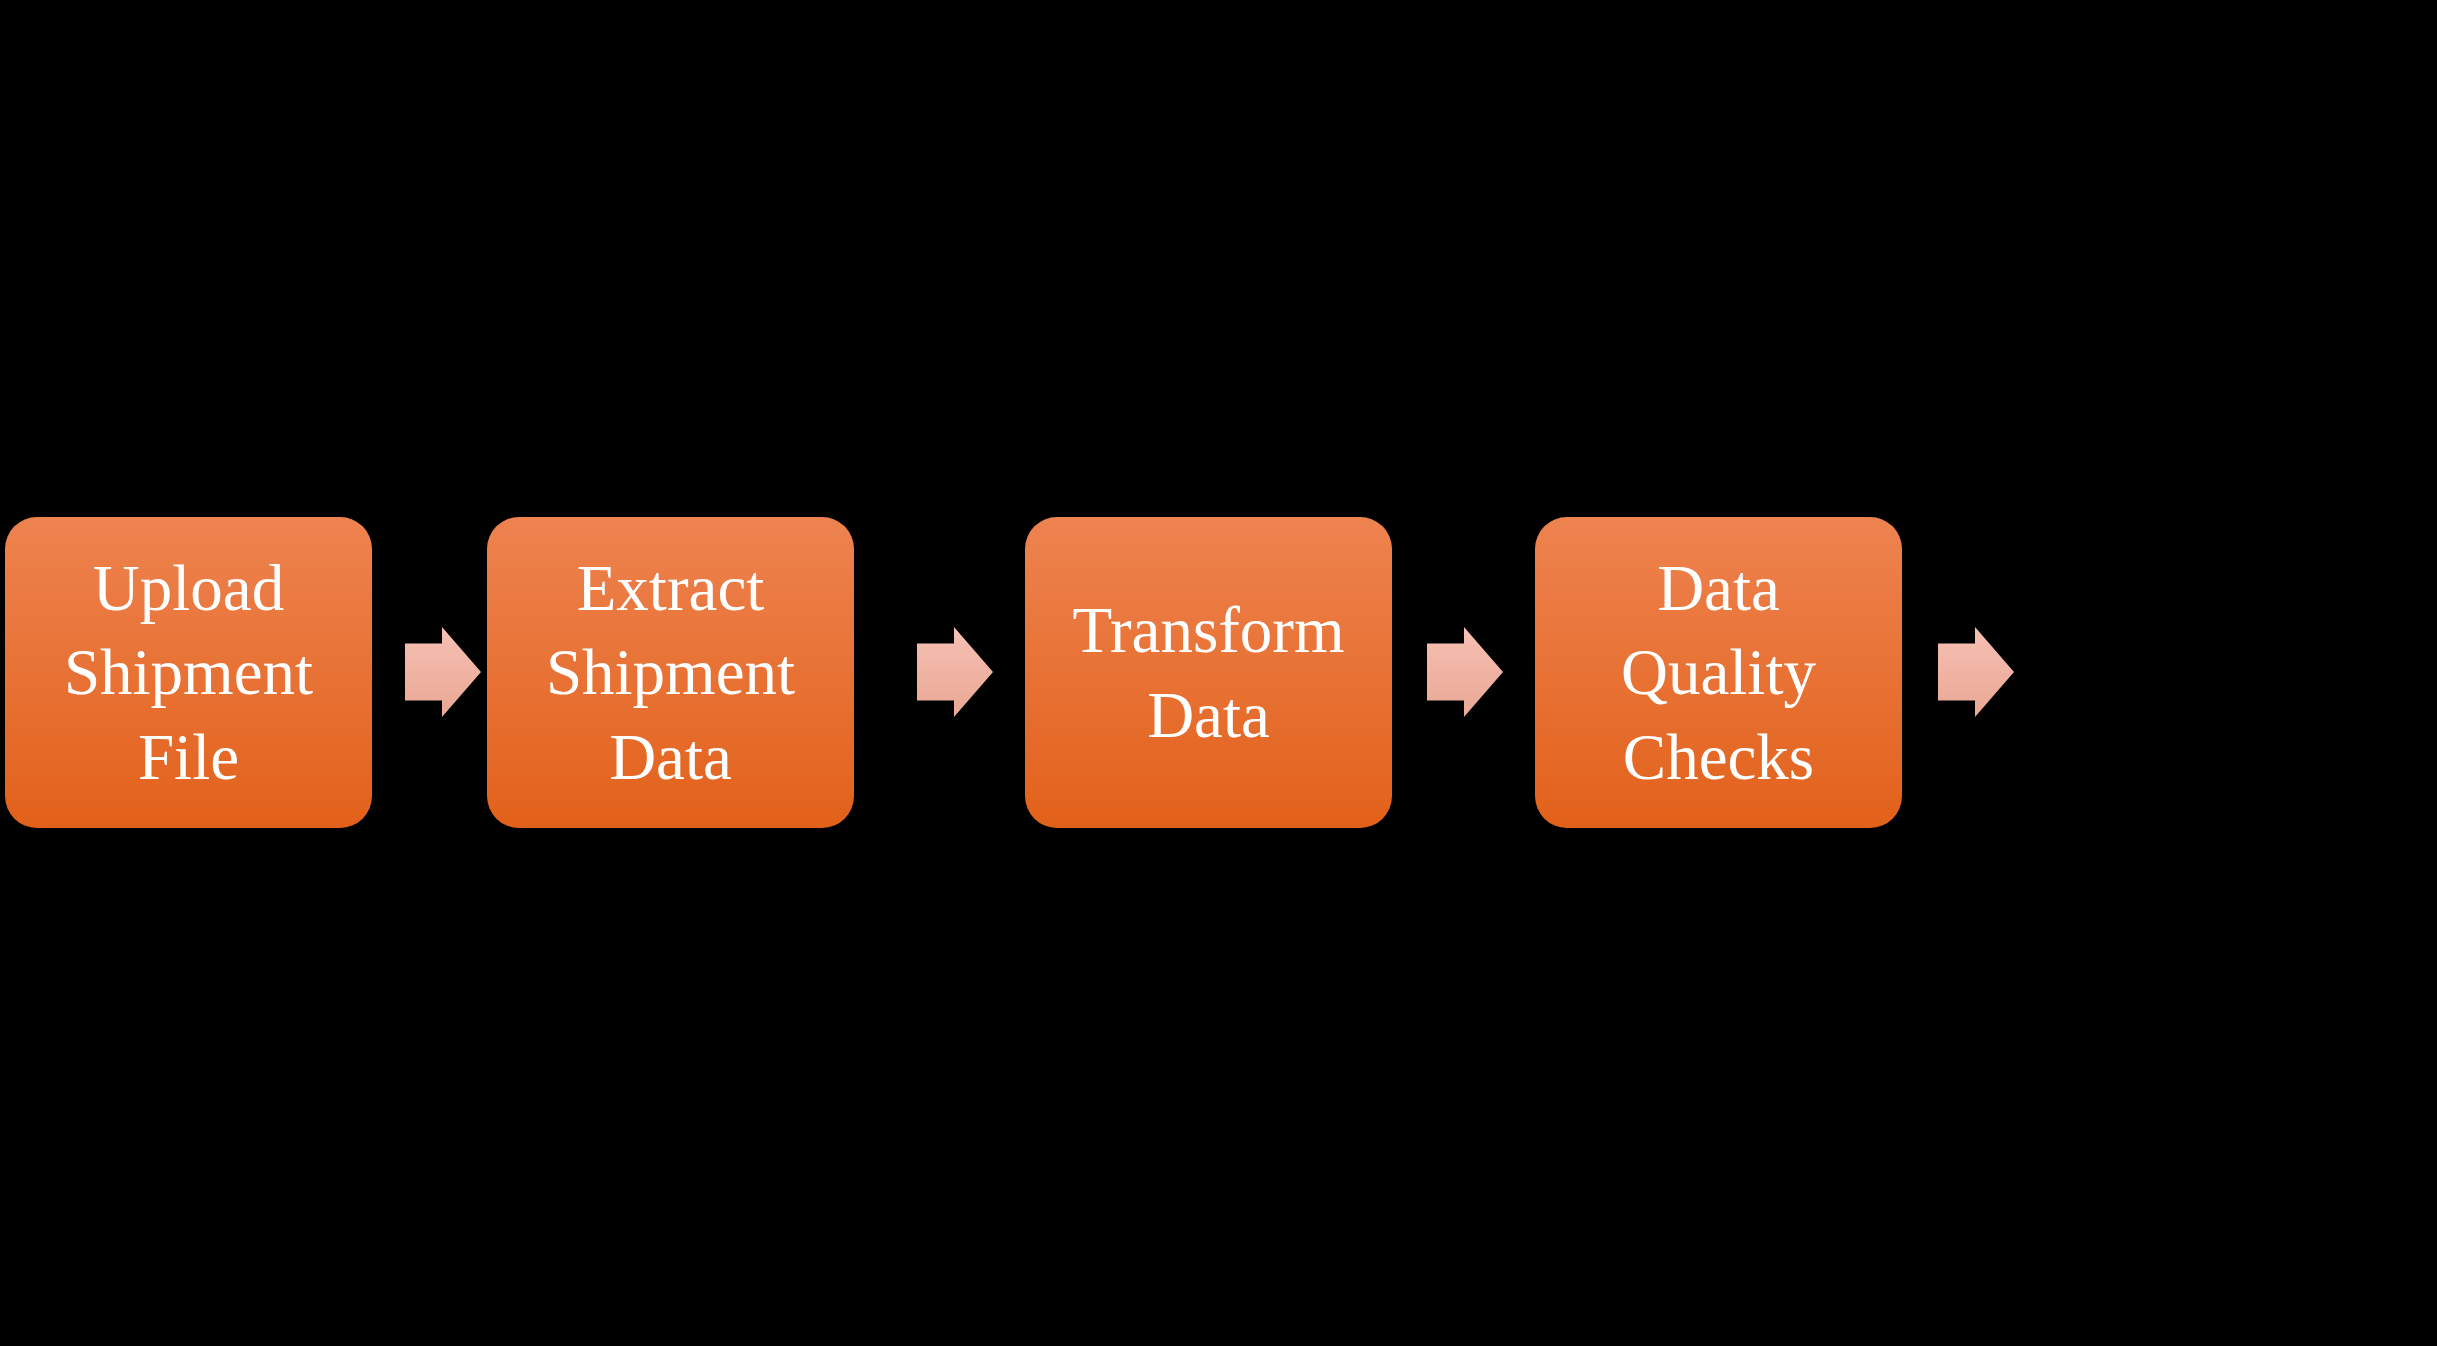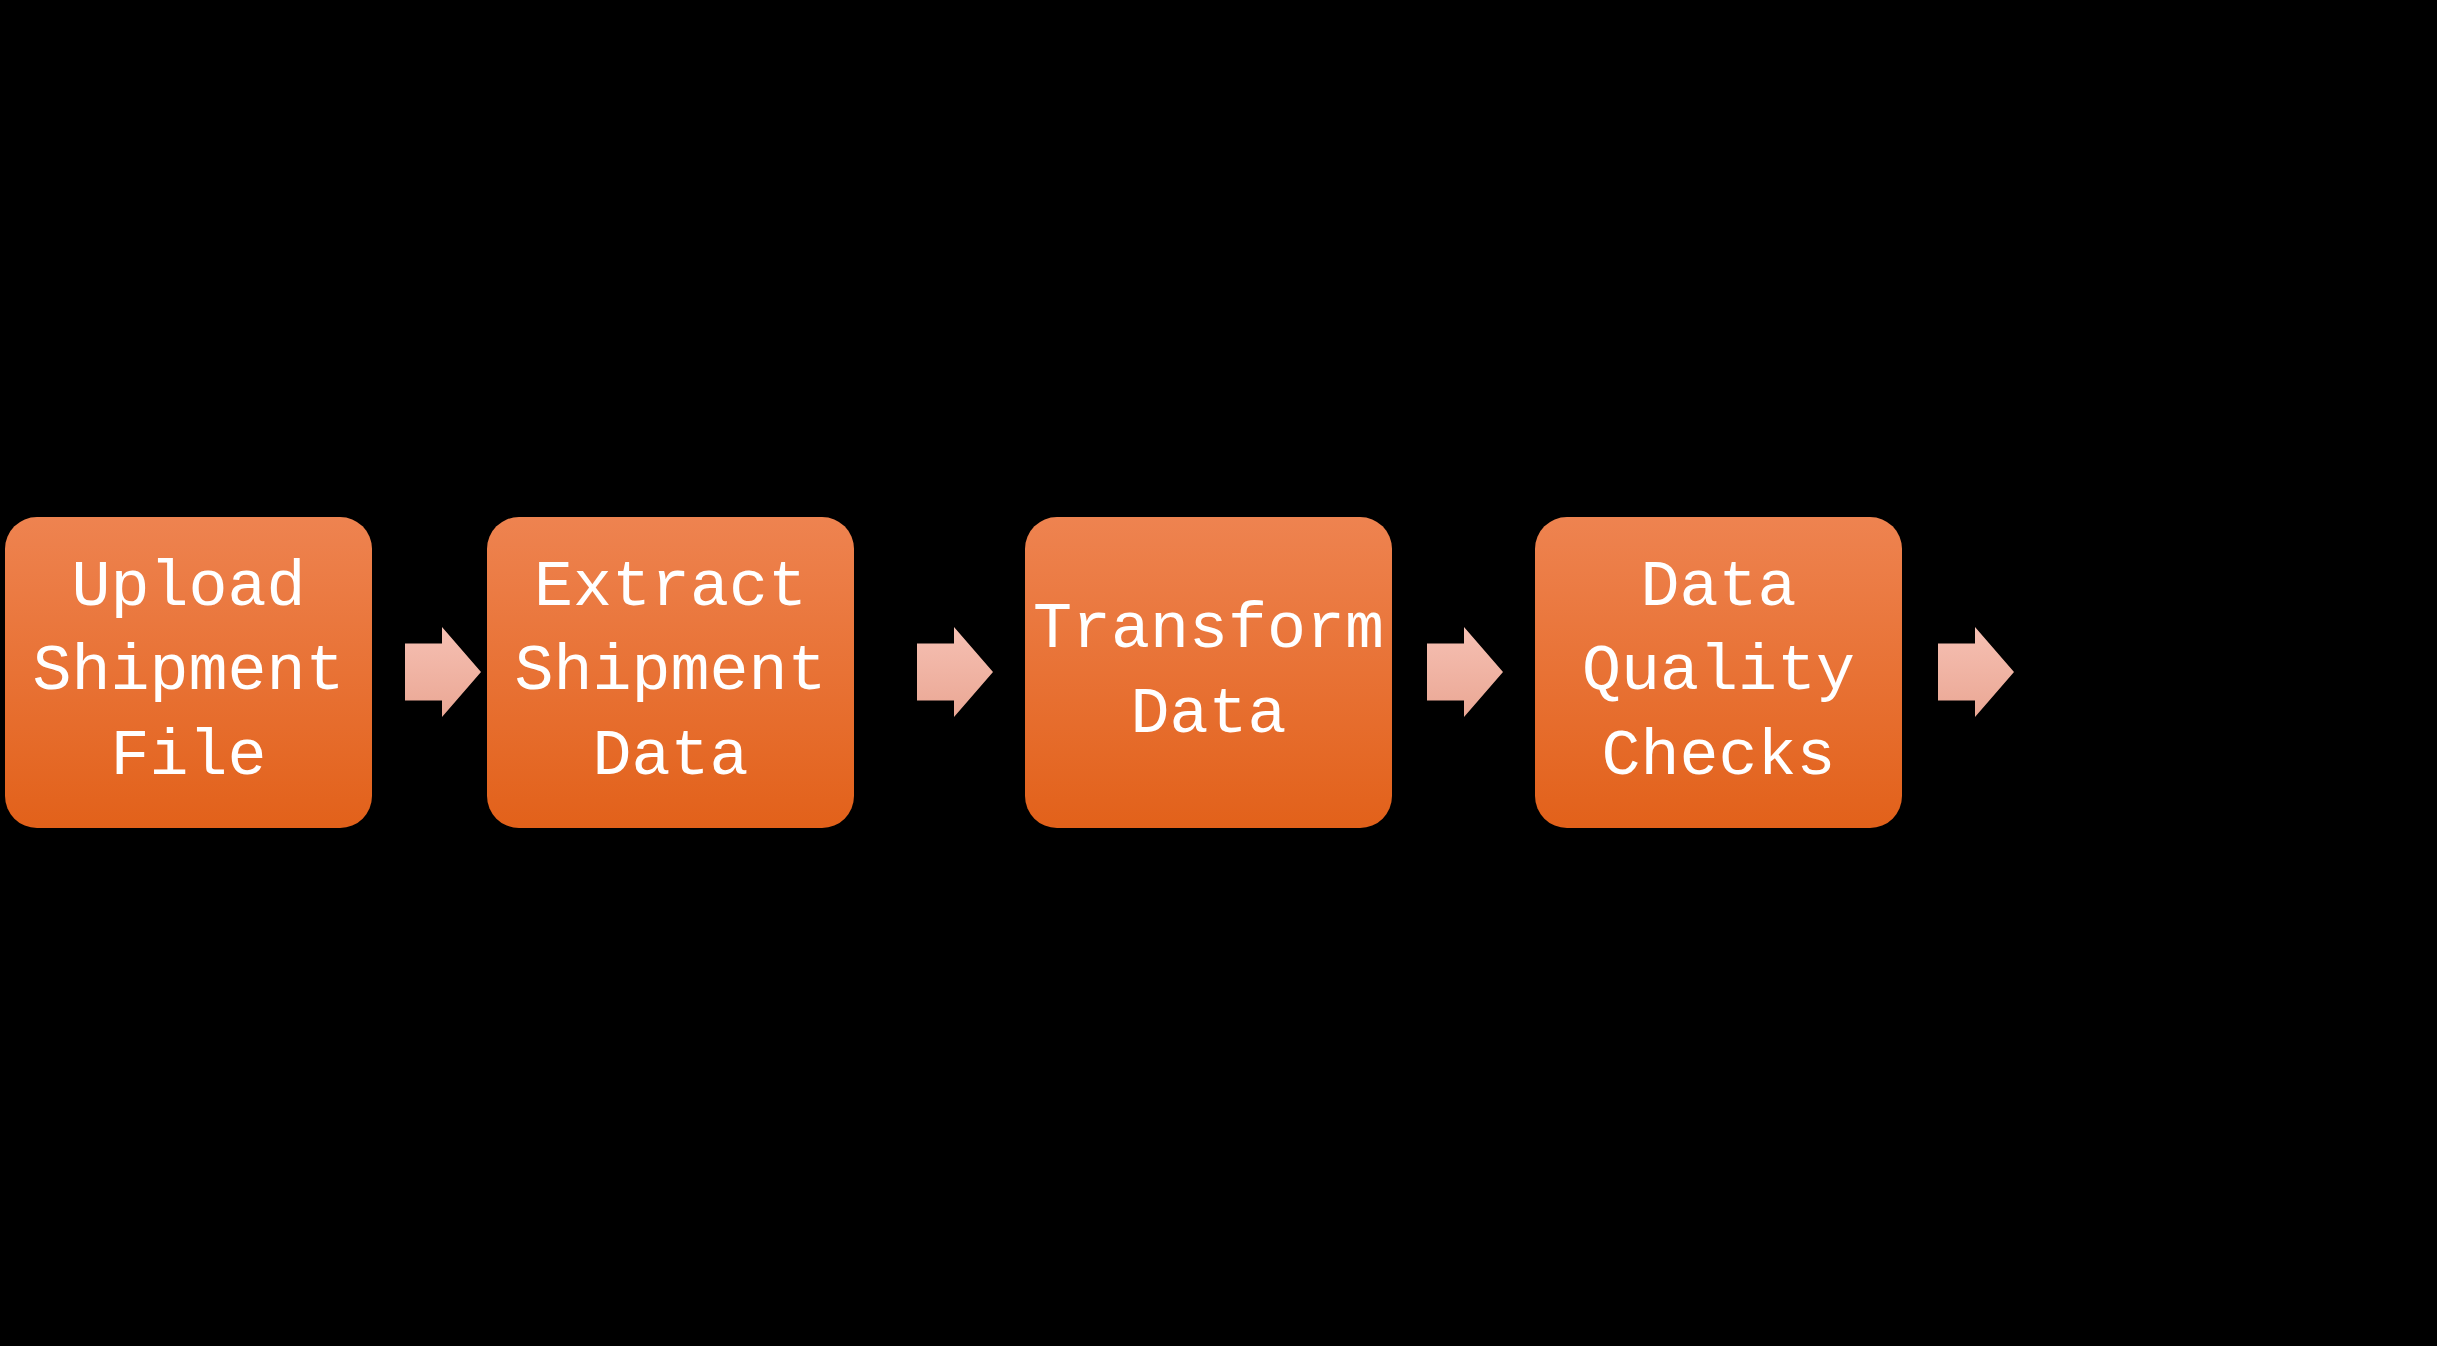--- a/index.html
+++ b/index.html
@@ -6,21 +6,21 @@
     margin: 0;
     padding: 0;
     background: var(--background, #000000);
   }
   .stage {
     position: relative;
     width: 2437px;
     height: 1346px;
     background: var(--background, #000000);
     overflow: hidden;
-    font-family: Liberation Mono, monospace;
+    font-family: Liberation Serif, serif;
   }
   .flow-box {
     position: absolute;
     top: 517px;
     width: 367px;
     height: 311px;
     border-radius: 32px;
     background: linear-gradient(180deg,
       var(--box-gradient-top, #EE8350) 0%,
       var(--box-gradient-bottom, #E2611A) 100%);

